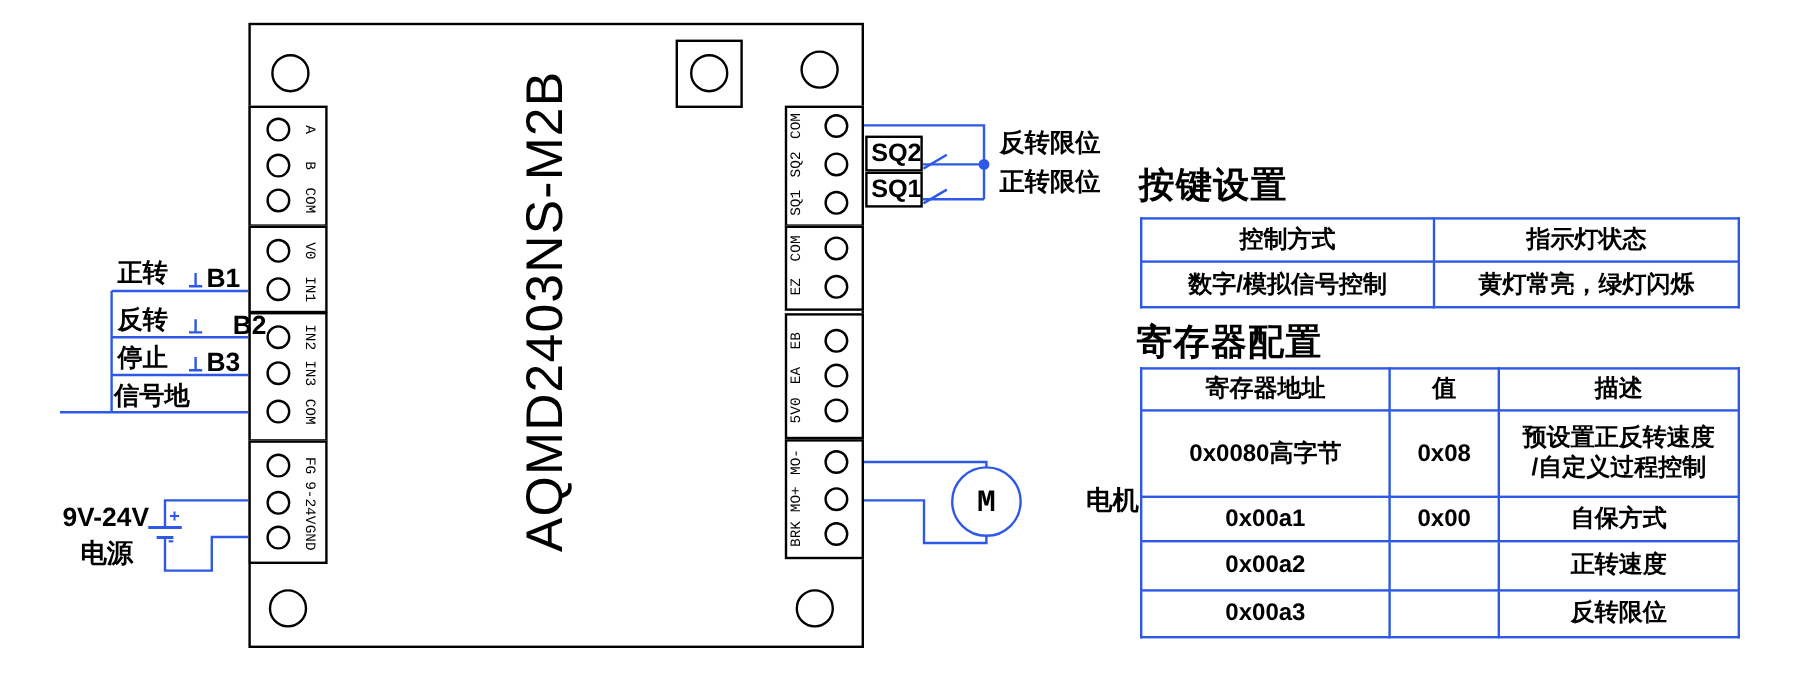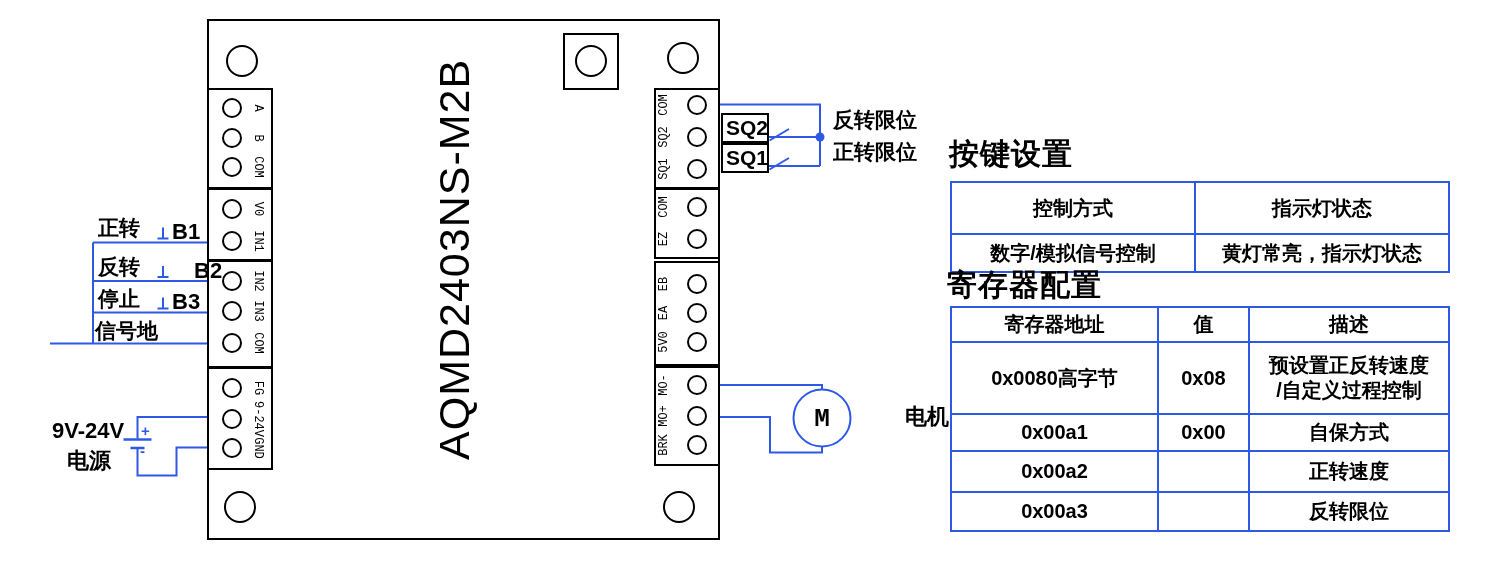--- a/index.html
+++ b/index.html
@@ -152,27 +152,27 @@
   <div class="abs msym" style="left:802px;top:404px;">M</div>
   <div class="abs lbl f22" style="left:861px;top:406px;margin-left:44px;">电机</div>
 
   <div class="abs ttl" style="left:949px;top:134px;text-align:right;">按键设置</div>
   <table class="blue abs" style="left:950px;top:181px;width:498px;border-color:#2e59e6;color:#000;">
     <colgroup>
         <col style="width:244px;">
         <col style="width:254px;">
       </colgroup>
     <tbody>
-        <tr style="height:52px;">
+        <tr style="height:36px;">
       <td style="border-color:#2e59e6;">控制方式</td>
       <td style="border-color:#2e59e6;">指示灯状态</td>
     </tr>
     <tr style="height:38px;">
       <td style="border-color:#2e59e6;">数字/模拟信号控制</td>
-      <td style="border-color:#2e59e6;">黄灯常亮，指示灯状态</td>
+      <td style="border-color:#2e59e6;">黄灯常亮，绿灯闪烁</td>
     </tr>
   </tbody>
     </table>
 
   <div class="abs ttl" style="left:947px;top:265px;">寄存器配置</div>
   <table class="blue abs" style="left:950px;top:306px;width:498px;border-color:#2e59e6;color:#000;">
     <colgroup>
         <col style="width:207px;">
         <col style="width:91px;">
         <col style="width:200px;">

